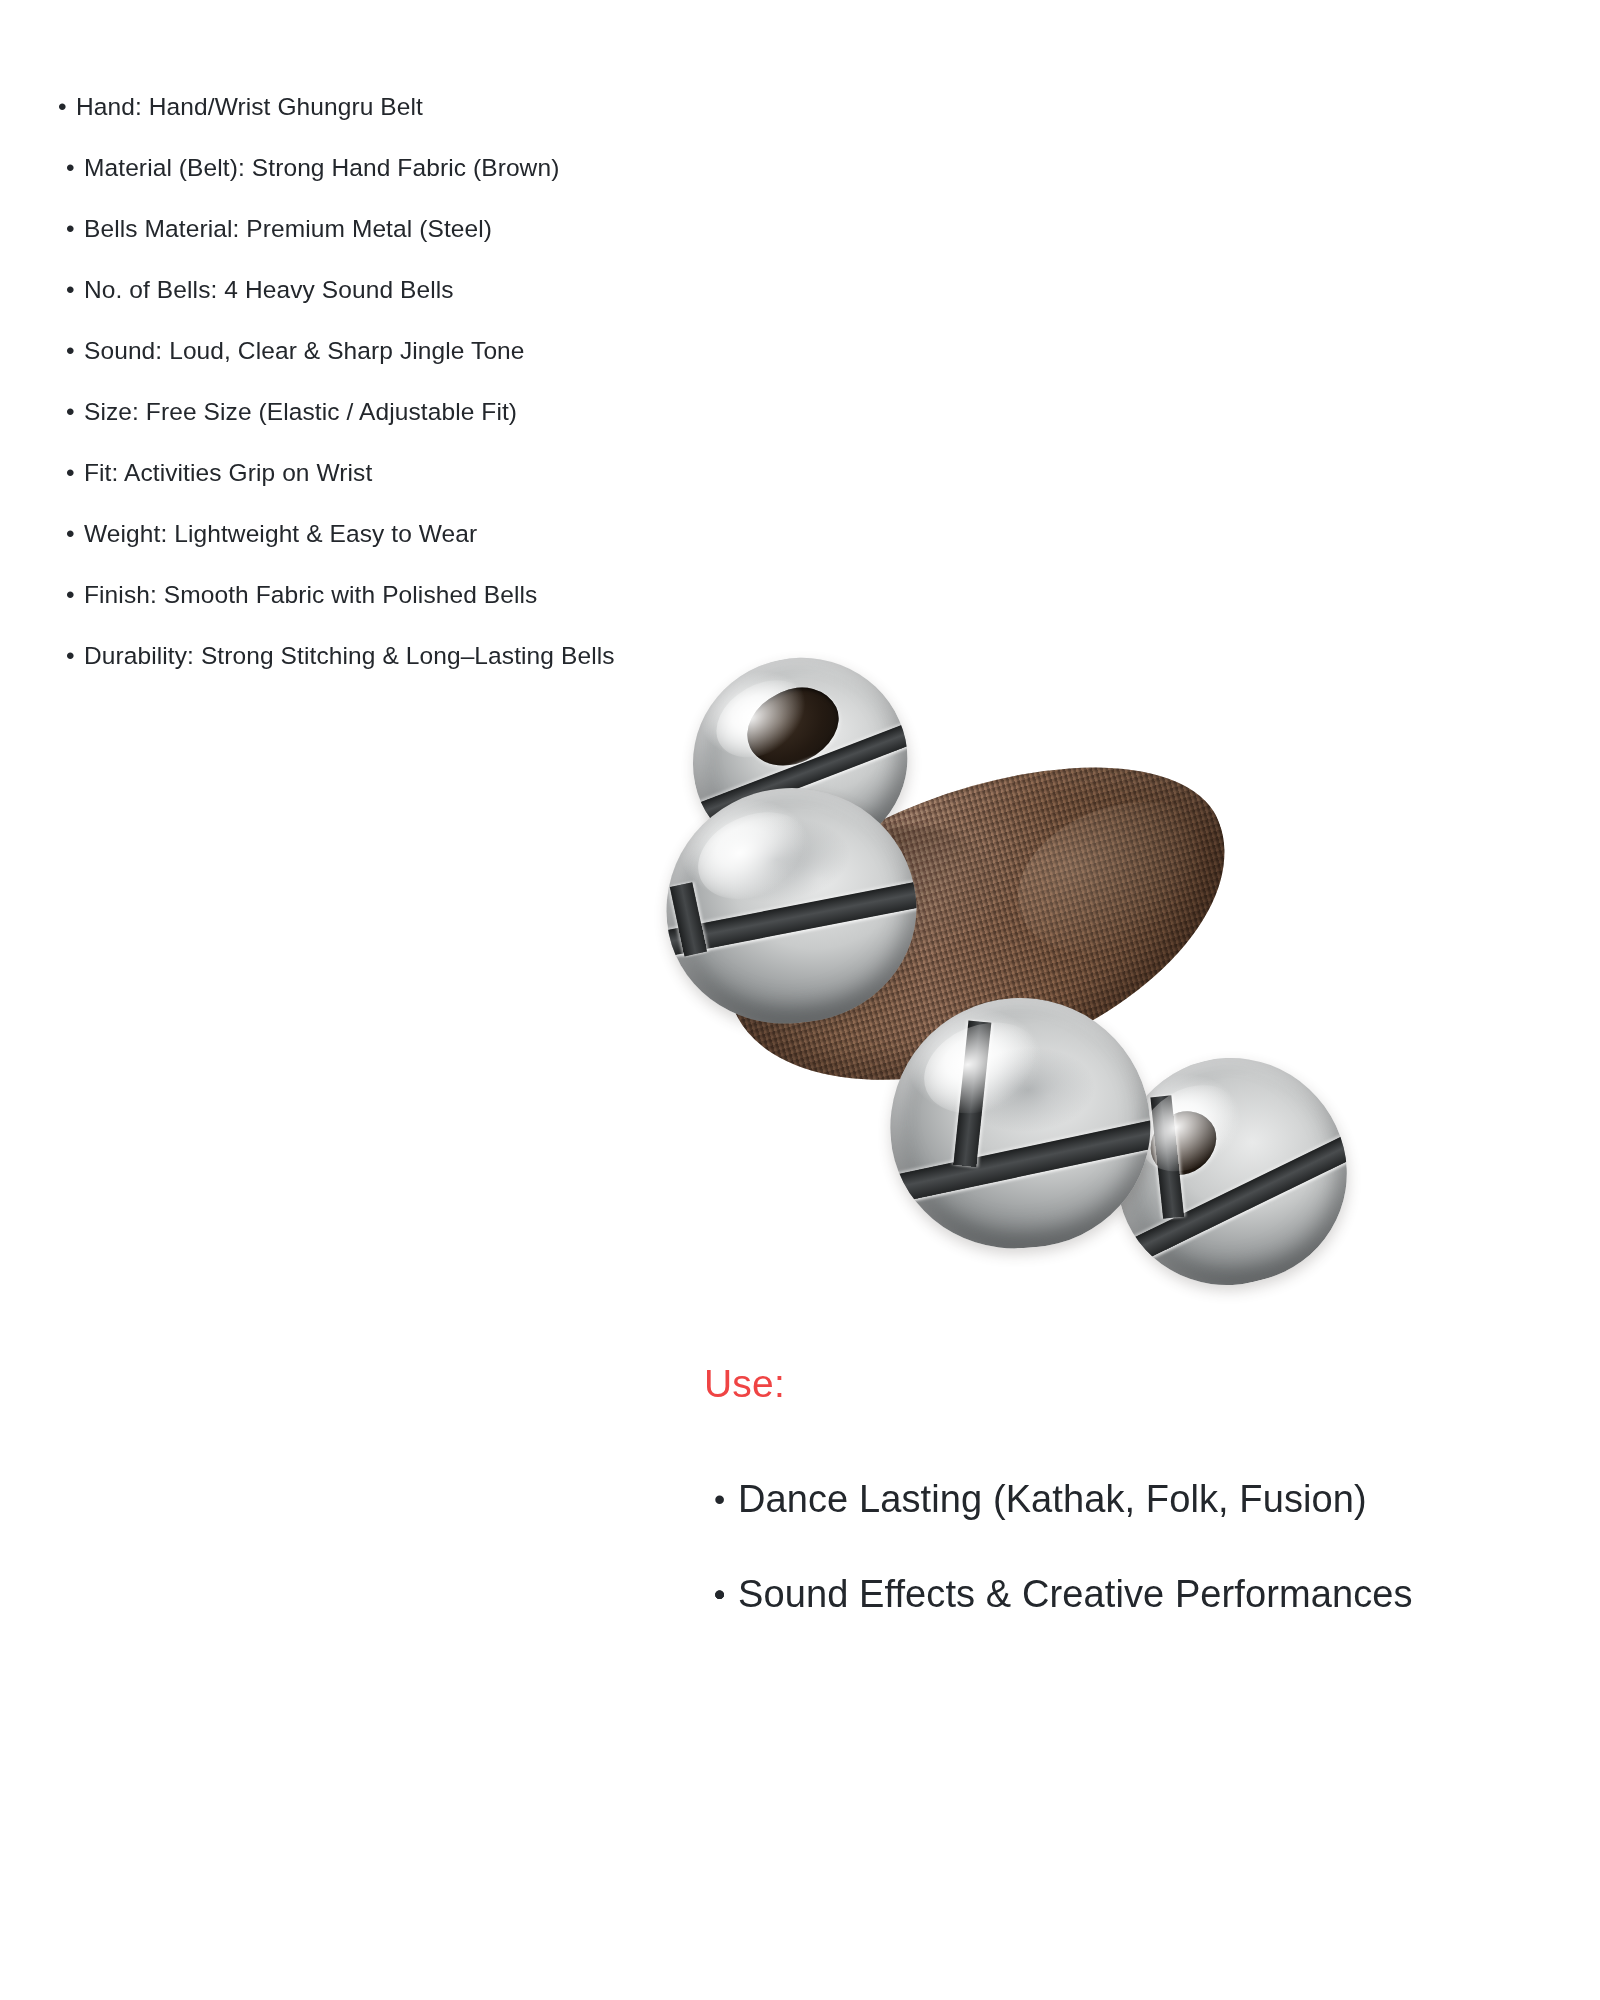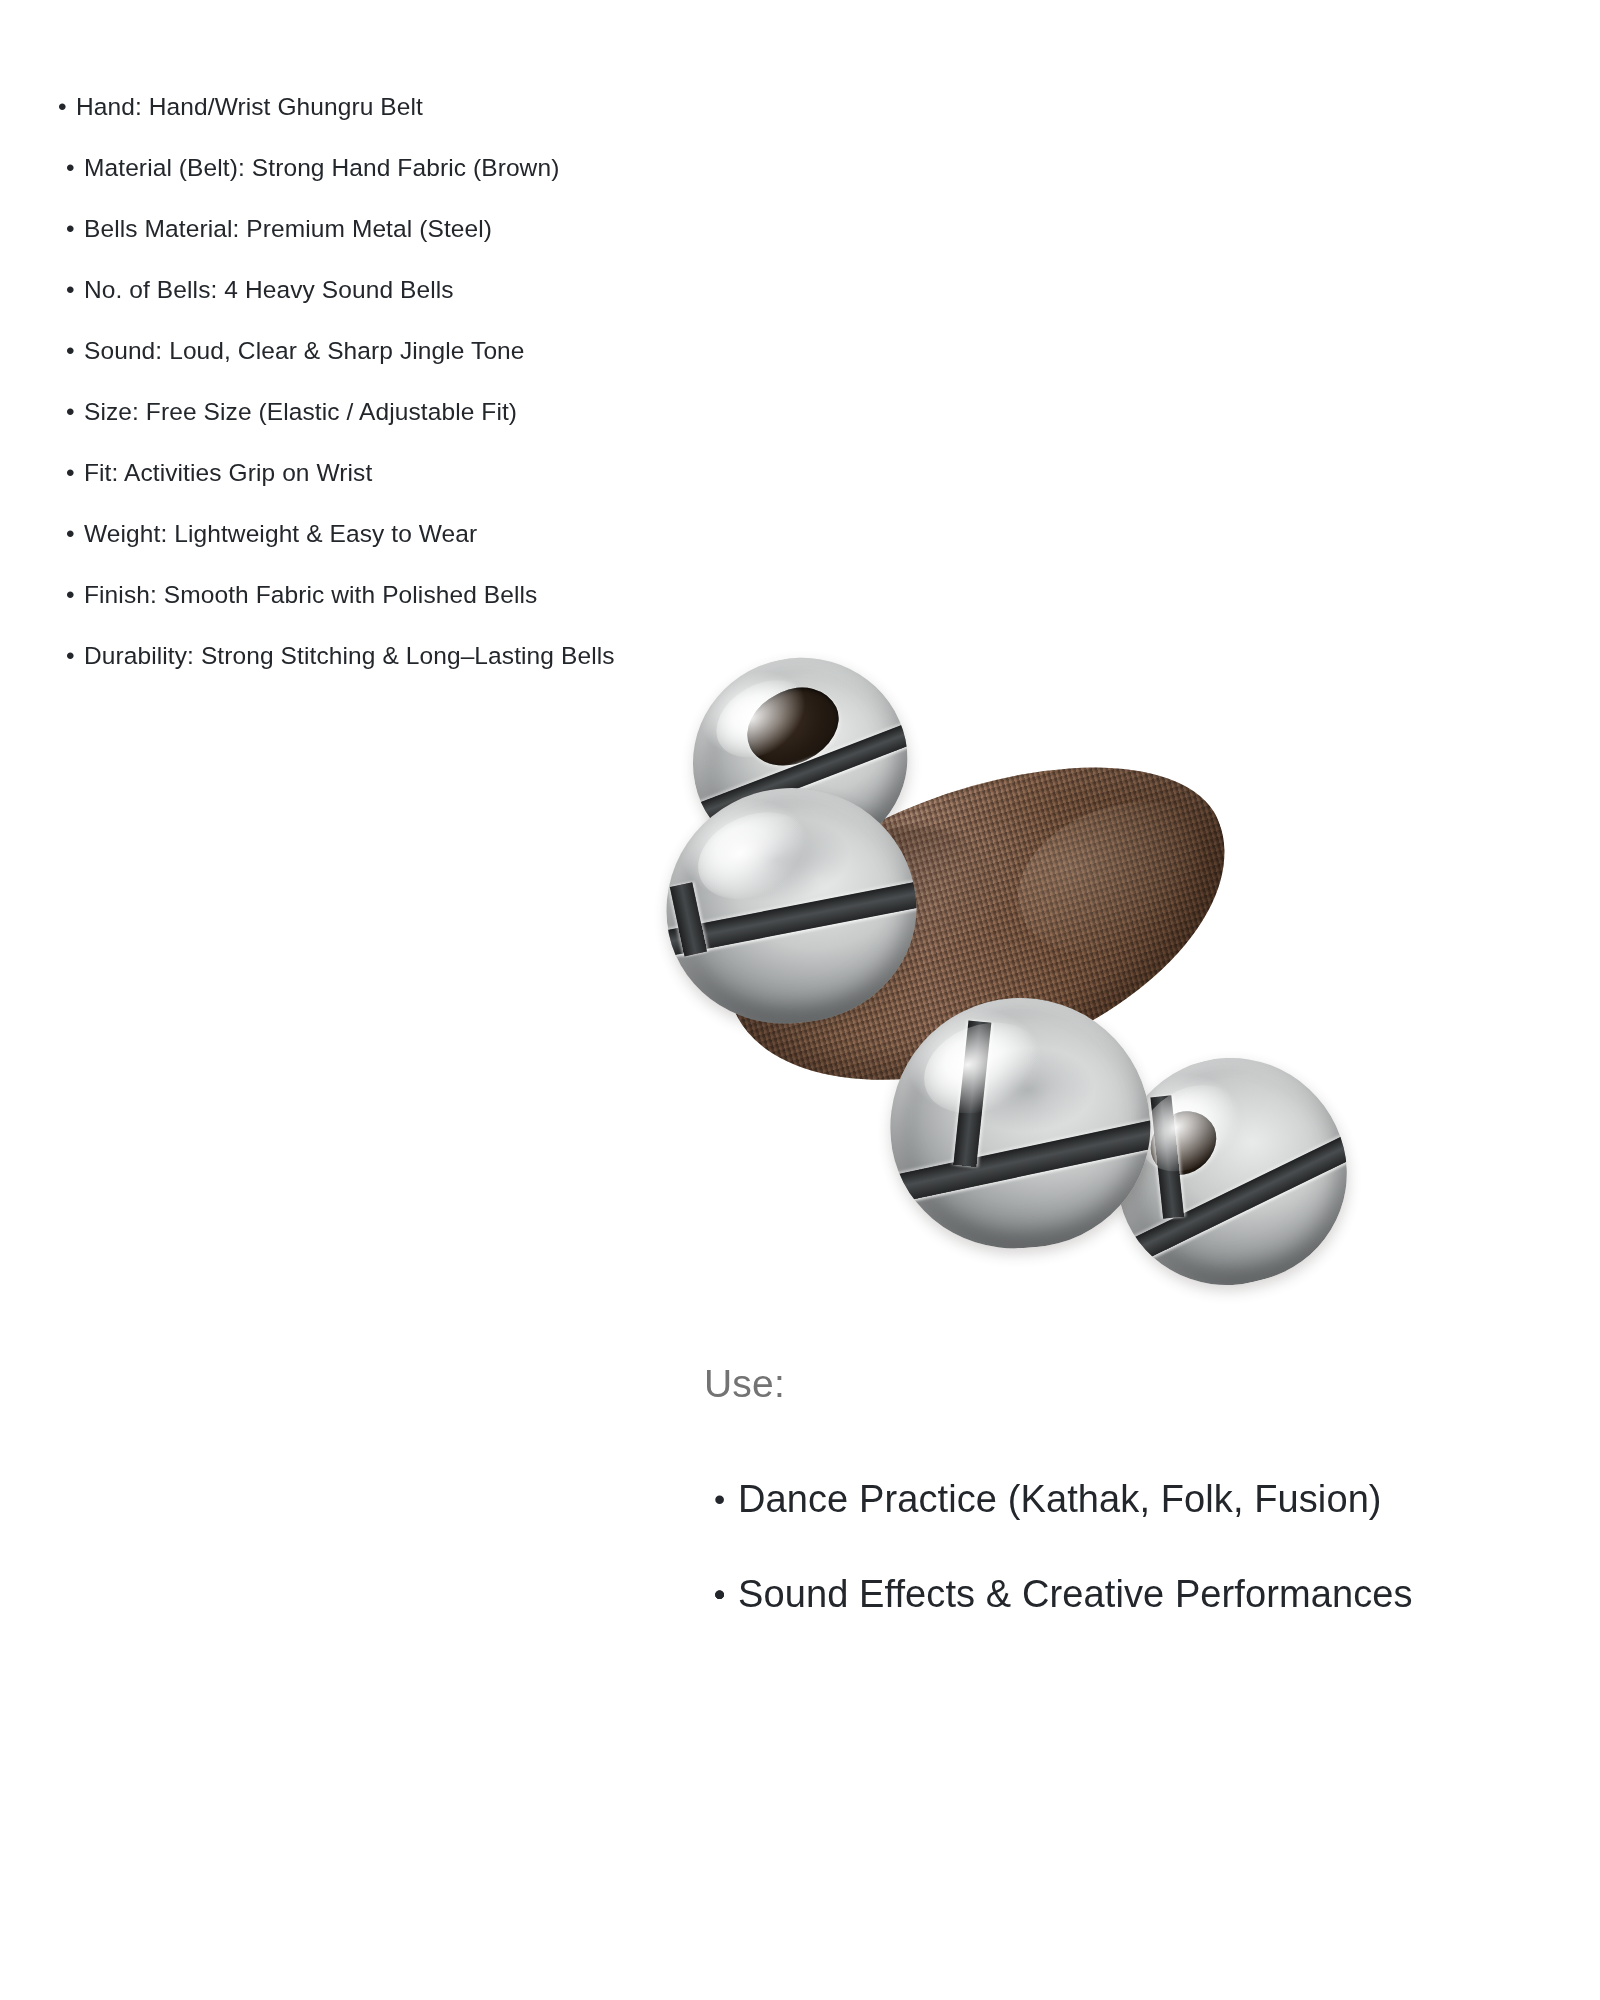--- a/index.html
+++ b/index.html
@@ -55,21 +55,21 @@
   
   .use-block {
     position: absolute;
     left: 700px;
     top: 1358px;
     width: 840px;
   }
   .use-heading {
     font-size: 39px;
     line-height: 52px;
-    color: #737373;
+    color: #ef4444;
     letter-spacing: 0.2px;
     margin: 0 0 42px 4px;
     font-weight: 400;
   }
   .use-list {
     list-style: none;
     margin: 0;
     padding: 0;
   }
   .use-item {
@@ -326,21 +326,21 @@
         <div class="bell-slit-v"></div>
       </div>
 
     </div>
   </div>
 
   <div class="use-block">
     <div class="use-heading">Use:</div>
     <ul class="use-list">
       <li class="use-item">
-        <span class="dot">•</span><span>Dance Practice (Kathak, Folk, Fusion)</span>
+        <span class="dot">•</span><span>Dance Lasting (Kathak, Folk, Fusion)</span>
       </li>
       <li class="use-item">
         <span class="dot">•</span>
       </li>
       <li class="use-item">
         <span class="dot">•</span>
       </li>
       <li class="use-item">
         <span class="dot">•</span><span>Sound Effects &amp; Creative Performances</span>
       </li>

